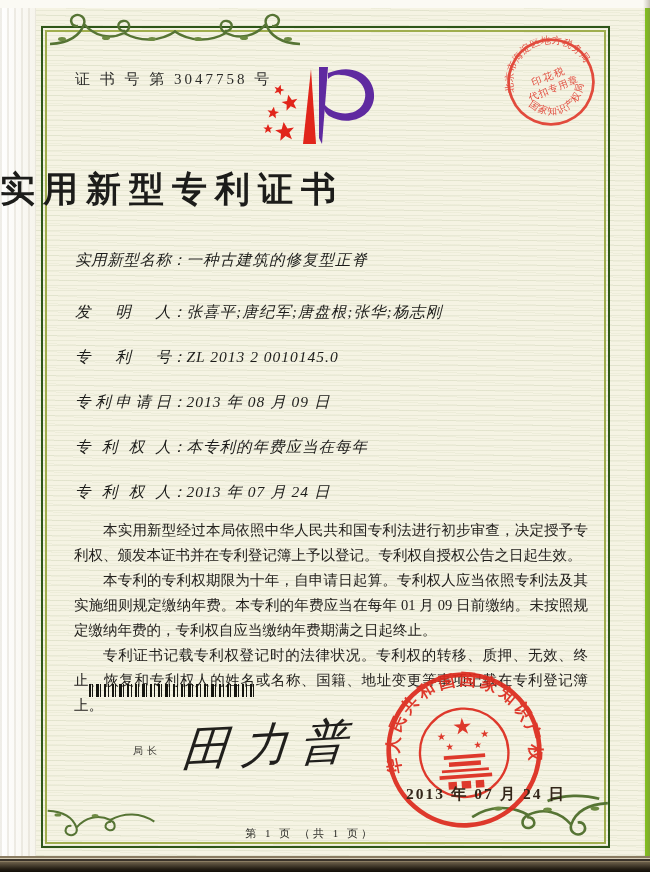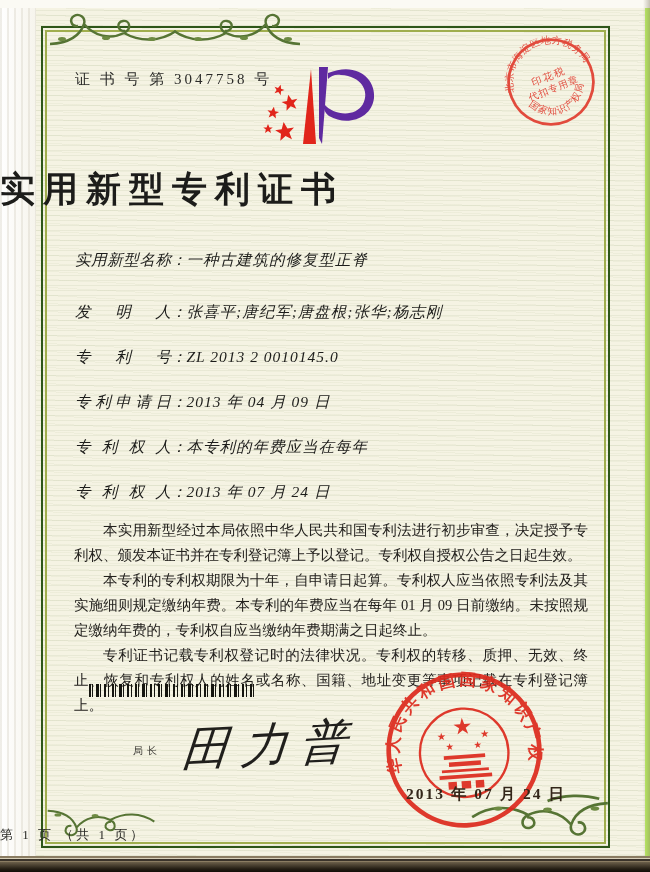--- a/index.html
+++ b/index.html
@@ -1,21 +1,21 @@
 <!DOCTYPE html>
 <html><head>
 <meta charset="utf-8">
 <style>
   * { margin:0; padding:0; box-sizing:border-box; }
   html,body { background:#e8e6df; }
   body { font-family:"Liberation Serif","DejaVu Serif",serif; }
 
   .photo {
     position:relative; width:650px; height:872px; margin:0 auto;
-    background:#bef264; overflow:hidden;
+    background:#84cc16; overflow:hidden;
   }
 
   
   .edge-left {
     position:absolute; left:0; top:0; bottom:0; width:36px;
     background:
       repeating-linear-gradient(90deg, rgba(210,205,190,.35) 0 2px, rgba(255,255,255,0) 2px 7px),
       linear-gradient(90deg,#ffffff,#f6f4ec);
   }
   .edge-top { position:absolute; left:0; top:0; right:0; height:8px; background:#fbfaf4; }
@@ -79,22 +79,22 @@
   .signer-title { position:absolute; left:133px; top:744px; font-size:10px;
     letter-spacing:4px; color:#33312c; }
   .signature { position:absolute; left:182px; top:714px; font-size:47px; color:#201f1c;
     font-style:italic; letter-spacing:12px; transform:rotate(-3deg) skewX(-8deg);
     font-family:"DejaVu Sans",sans-serif; }
 
   .office-seal { position:absolute; left:384px; top:670px; transform:rotate(-4deg); opacity:.92; z-index:6; }
   .seal-date { position:absolute; left:406px; top:784px; z-index:7;
     font-size:15.5px; font-weight:bold; letter-spacing:2px; color:#332619; }
 
-  .footer { position:absolute; left:0; right:30px; top:826px; text-align:left;
-    font-size:13px; letter-spacing:3px; color:#2a2a26; }
+  .footer { position:absolute; left:0; right:30px; top:826px; text-align:center;
+    font-size:11px; letter-spacing:3px; color:#2a2a26; }
 
   svg text { font-family:"DejaVu Sans",sans-serif; }
 </style>
 </head>
 <body>
 
 <div class="photo">
 
   <div class="paper"></div>
 
@@ -168,21 +168,21 @@
       <div class="field-row first">
         <span class="f-label">实用新型名称</span><span>：</span><span class="f-value">一种古建筑的修复型正脊</span>
       </div>
       <div class="field-row">
         <span class="f-label">发明人</span><span>：</span><span class="f-value">张喜平;唐纪军;唐盘根;张华;杨志刚</span>
       </div>
       <div class="field-row">
         <span class="f-label">专利号</span><span>：</span><span class="f-value">ZL 2013 2 0010145.0</span>
       </div>
       <div class="field-row">
-        <span class="f-label">专利申请日</span><span>：</span><span class="f-value">2013 年 04 月 09 日</span>
+        <span class="f-label">专利申请日</span><span>：</span><span class="f-value">2013 年 08 月 09 日</span>
       </div>
       <div class="field-row">
         <span class="f-label">专利权人</span><span>：</span><span class="f-value">本专利的年费应当在每年</span>
       </div>
       <div class="field-row">
         <span class="f-label">专利权人</span><span>：</span><span class="f-value">2013 年 07 月 24 日</span>
       </div>
     </div>
 
     <div class="paras">

